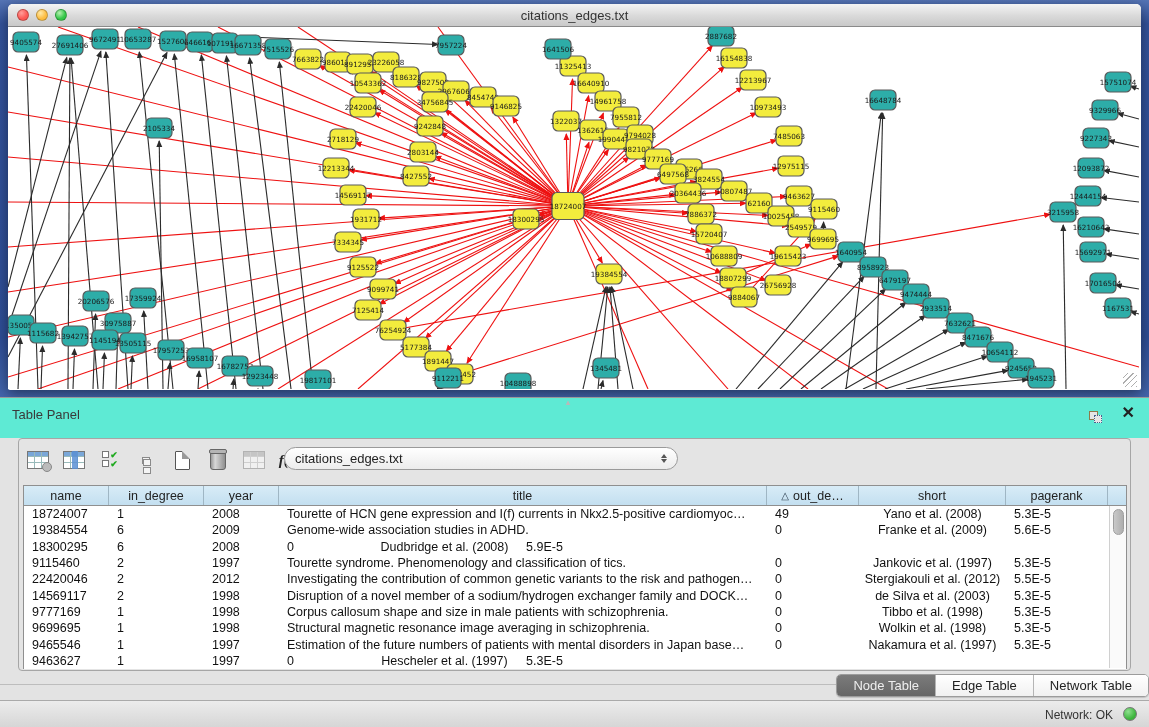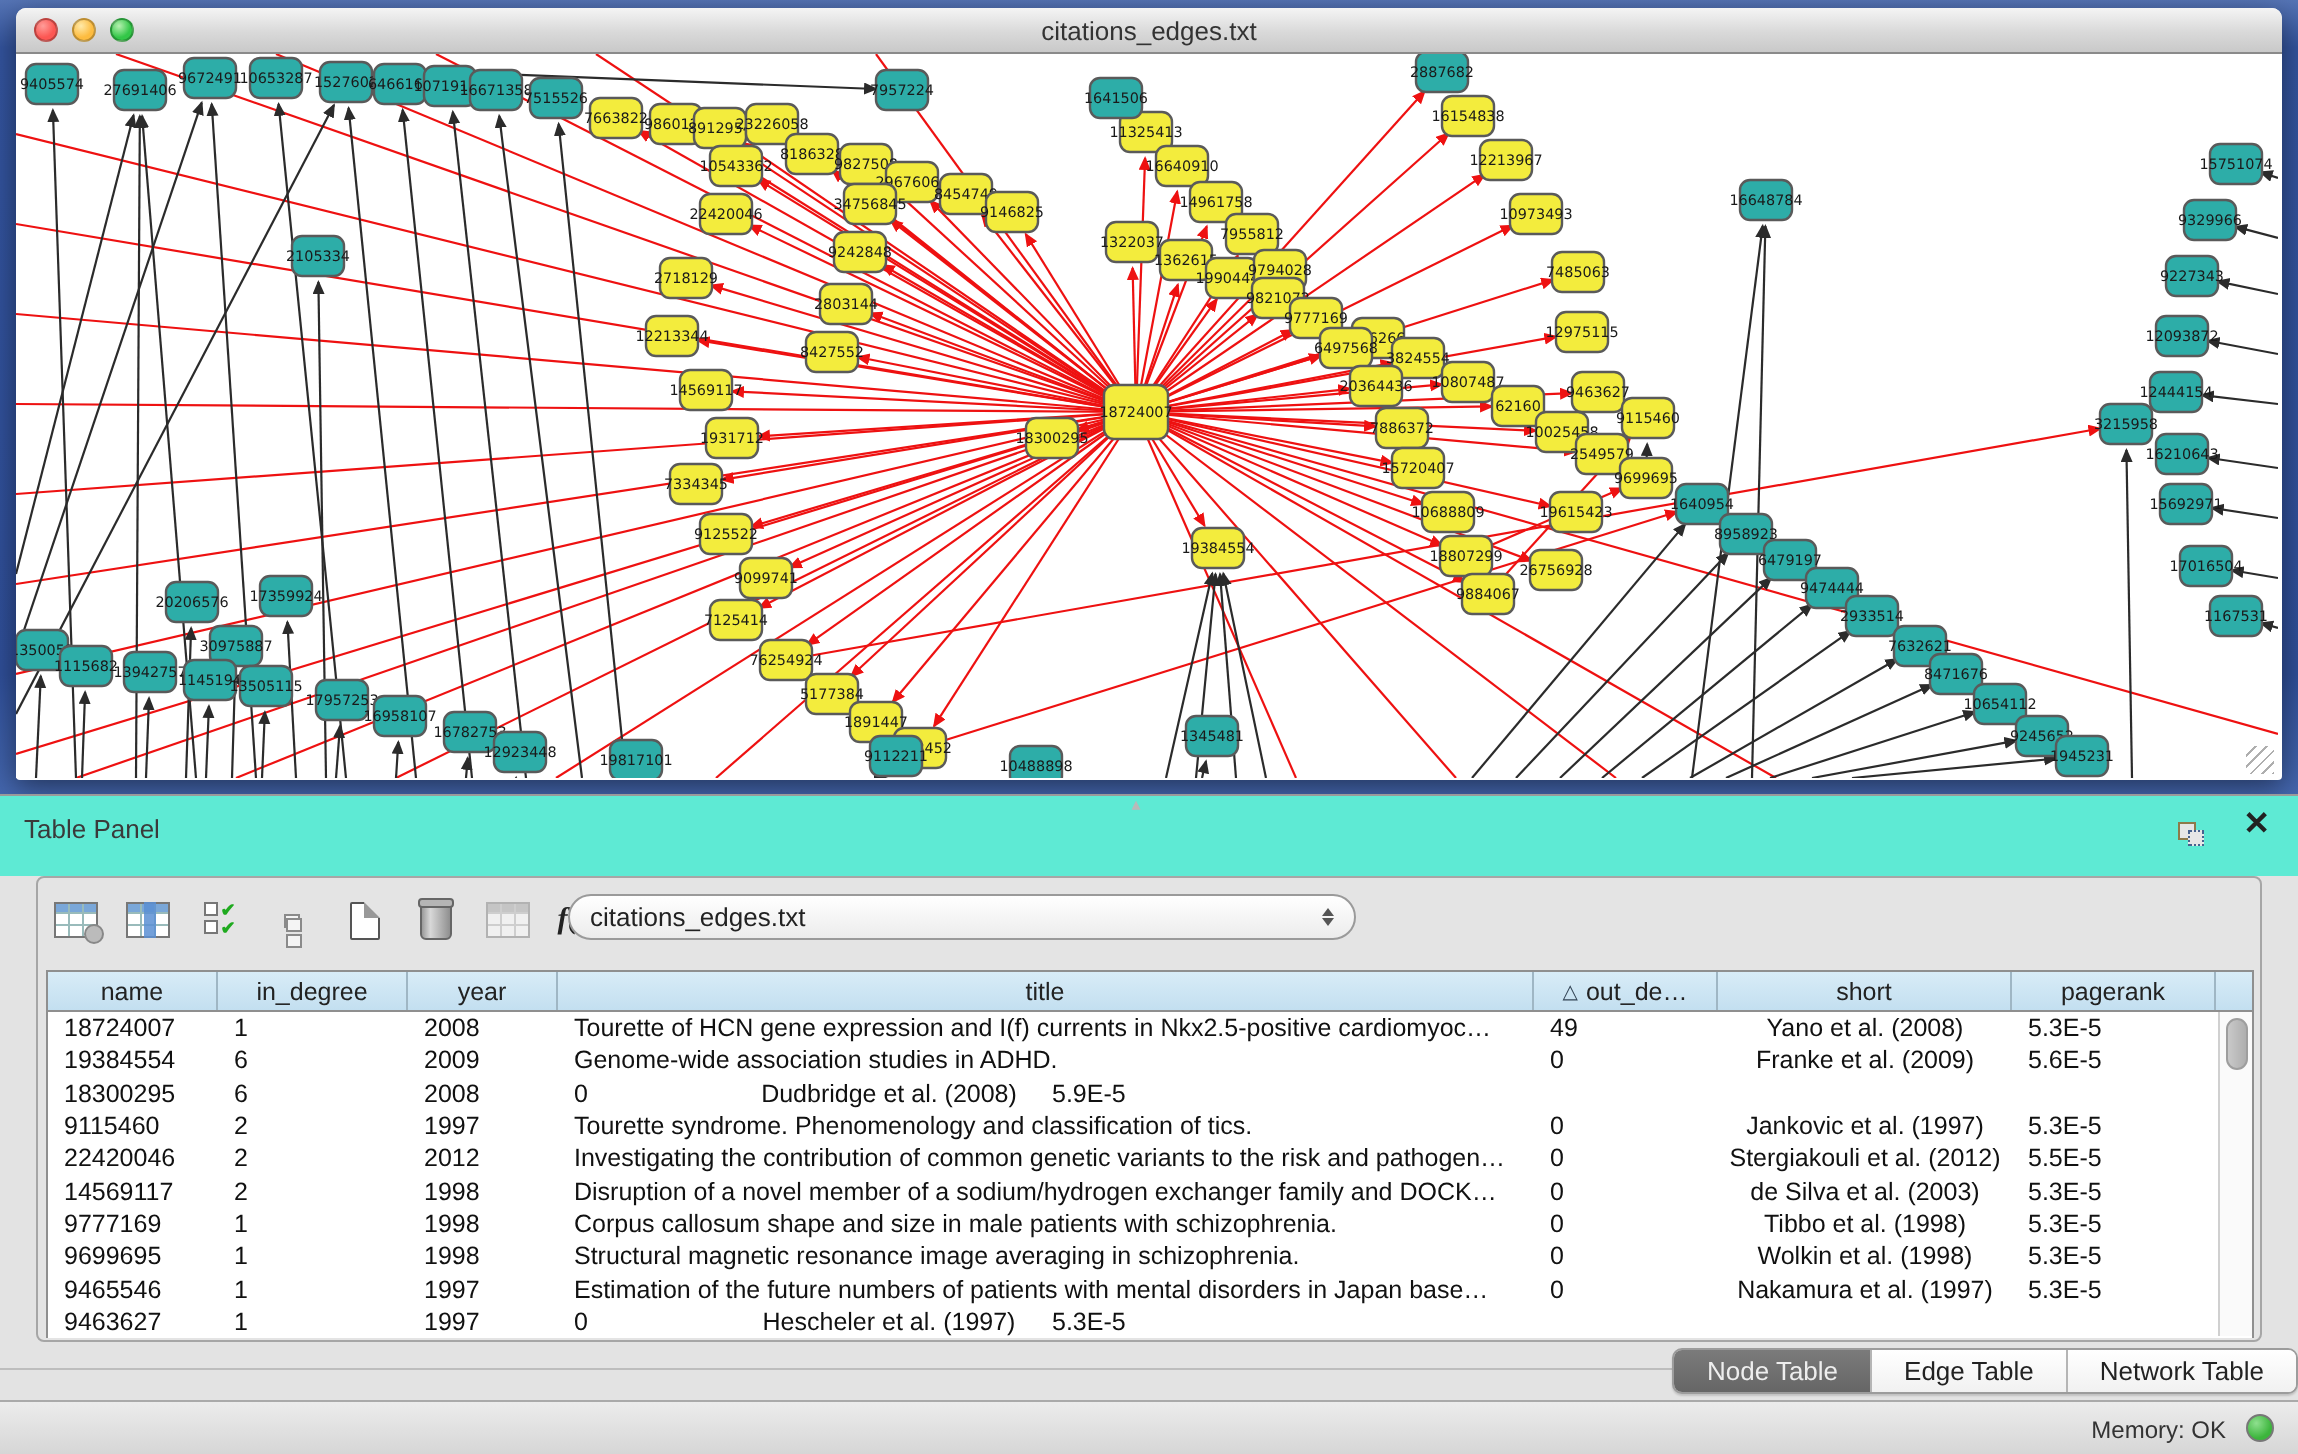--- a/index.html
+++ b/index.html
@@ -893,16 +893,16 @@
   <div class="tabsline"></div>
   <div class="tabs">
     <div class="seg" id="segtabs">
         <div class="tab active">Node Table</div>
         <div class="tab">Edge Table</div>
         <div class="tab">Network Table</div>
       </div>
   </div>
 
   <div class="statusbar">
-    <span class="mem">Memory: OK</span>
+    <span class="mem">Network: OK</span>
     <span class="memdot"></span>
   </div>
 </div>
 
 </body></html>

